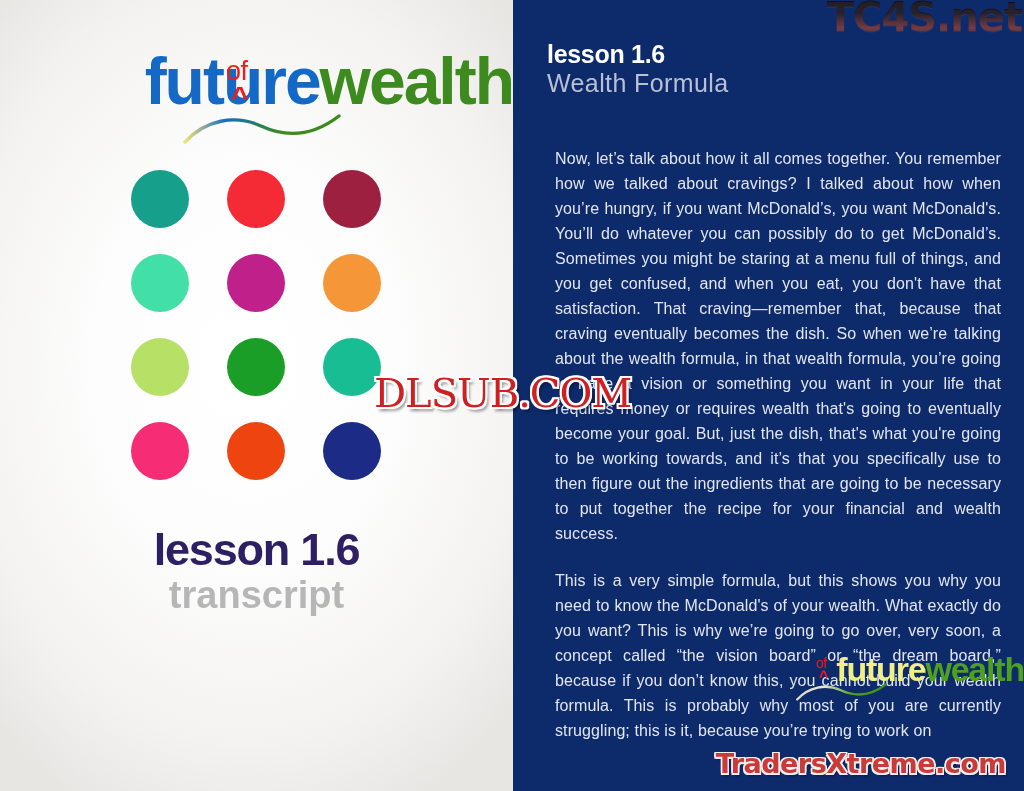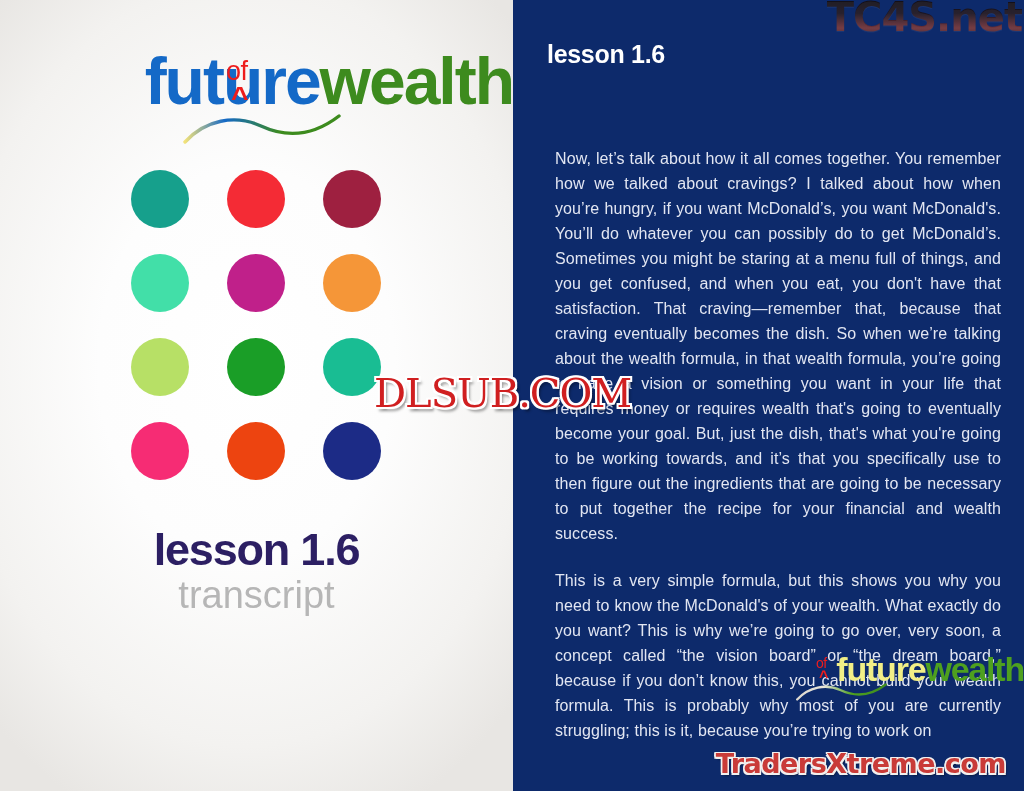--- a/index.html
+++ b/index.html
@@ -87,21 +87,21 @@
   }
   .cover-lesson {
     font-size: 45px;
     font-weight: bold;
     color: #2c1f63;
     letter-spacing: -1.2px;
     line-height: 50px;
   }
   .cover-sub {
     font-size: 38px;
-    font-weight: 400;
+    font-weight: 700;
     color: #b6b6b6;
     letter-spacing: 0px;
     line-height: 44px;
     margin-top: -2px;
   }
 
   
   .content-panel {
     position: absolute;
     left: 513px; top: 0;
@@ -246,20 +246,21 @@
       <div class="cover-lesson">lesson 1.6</div>
       <div class="cover-sub">transcript</div>
     </div>
 
   </div>
 
   <div class="content-panel">
 
     <div class="lesson-header">
       <div class="lesson-number">lesson 1.6</div>
+      <div class="lesson-name">Wealth Formula</div>
     </div>
 
     <div class="transcript-body">
       <p>Now, let’s talk about how it all comes together. You remember how we talked about cravings?  I talked about how when you’re hungry, if you want McDonald’s, you want McDonald's.  You’ll do whatever you can possibly do to get McDonald’s. Sometimes you might be staring at a menu full of things, and you get confused, and when you eat, you don't have that satisfaction.   That craving—remember that, because that craving eventually becomes the dish. So when we’re talking about the wealth formula, in that wealth formula, you’re going to have a vision or something you want in your life that requires money or requires wealth that's going to eventually become your goal.  But, just the dish, that's what you're going to be working towards, and it’s that you specifically use to then figure out the ingredients that are going to be necessary to put together the recipe for your financial and wealth success.</p>
       <p>This is a very simple formula, but this shows you why you need to know the McDonald's of your wealth.  What exactly do you want? This is why we’re going to go over, very soon, a concept called “the vision board” or “the dream board,” because if you don’t know this, you cannot build your wealth formula.  This is probably why most of you are currently struggling; this is it, because you’re trying to work on</p>
     </div>
 
     <div class="footer-logo">
       <span class="wordmark">
         <span class="wm-future">future</span><span class="wm-wealth">wealth</span>

